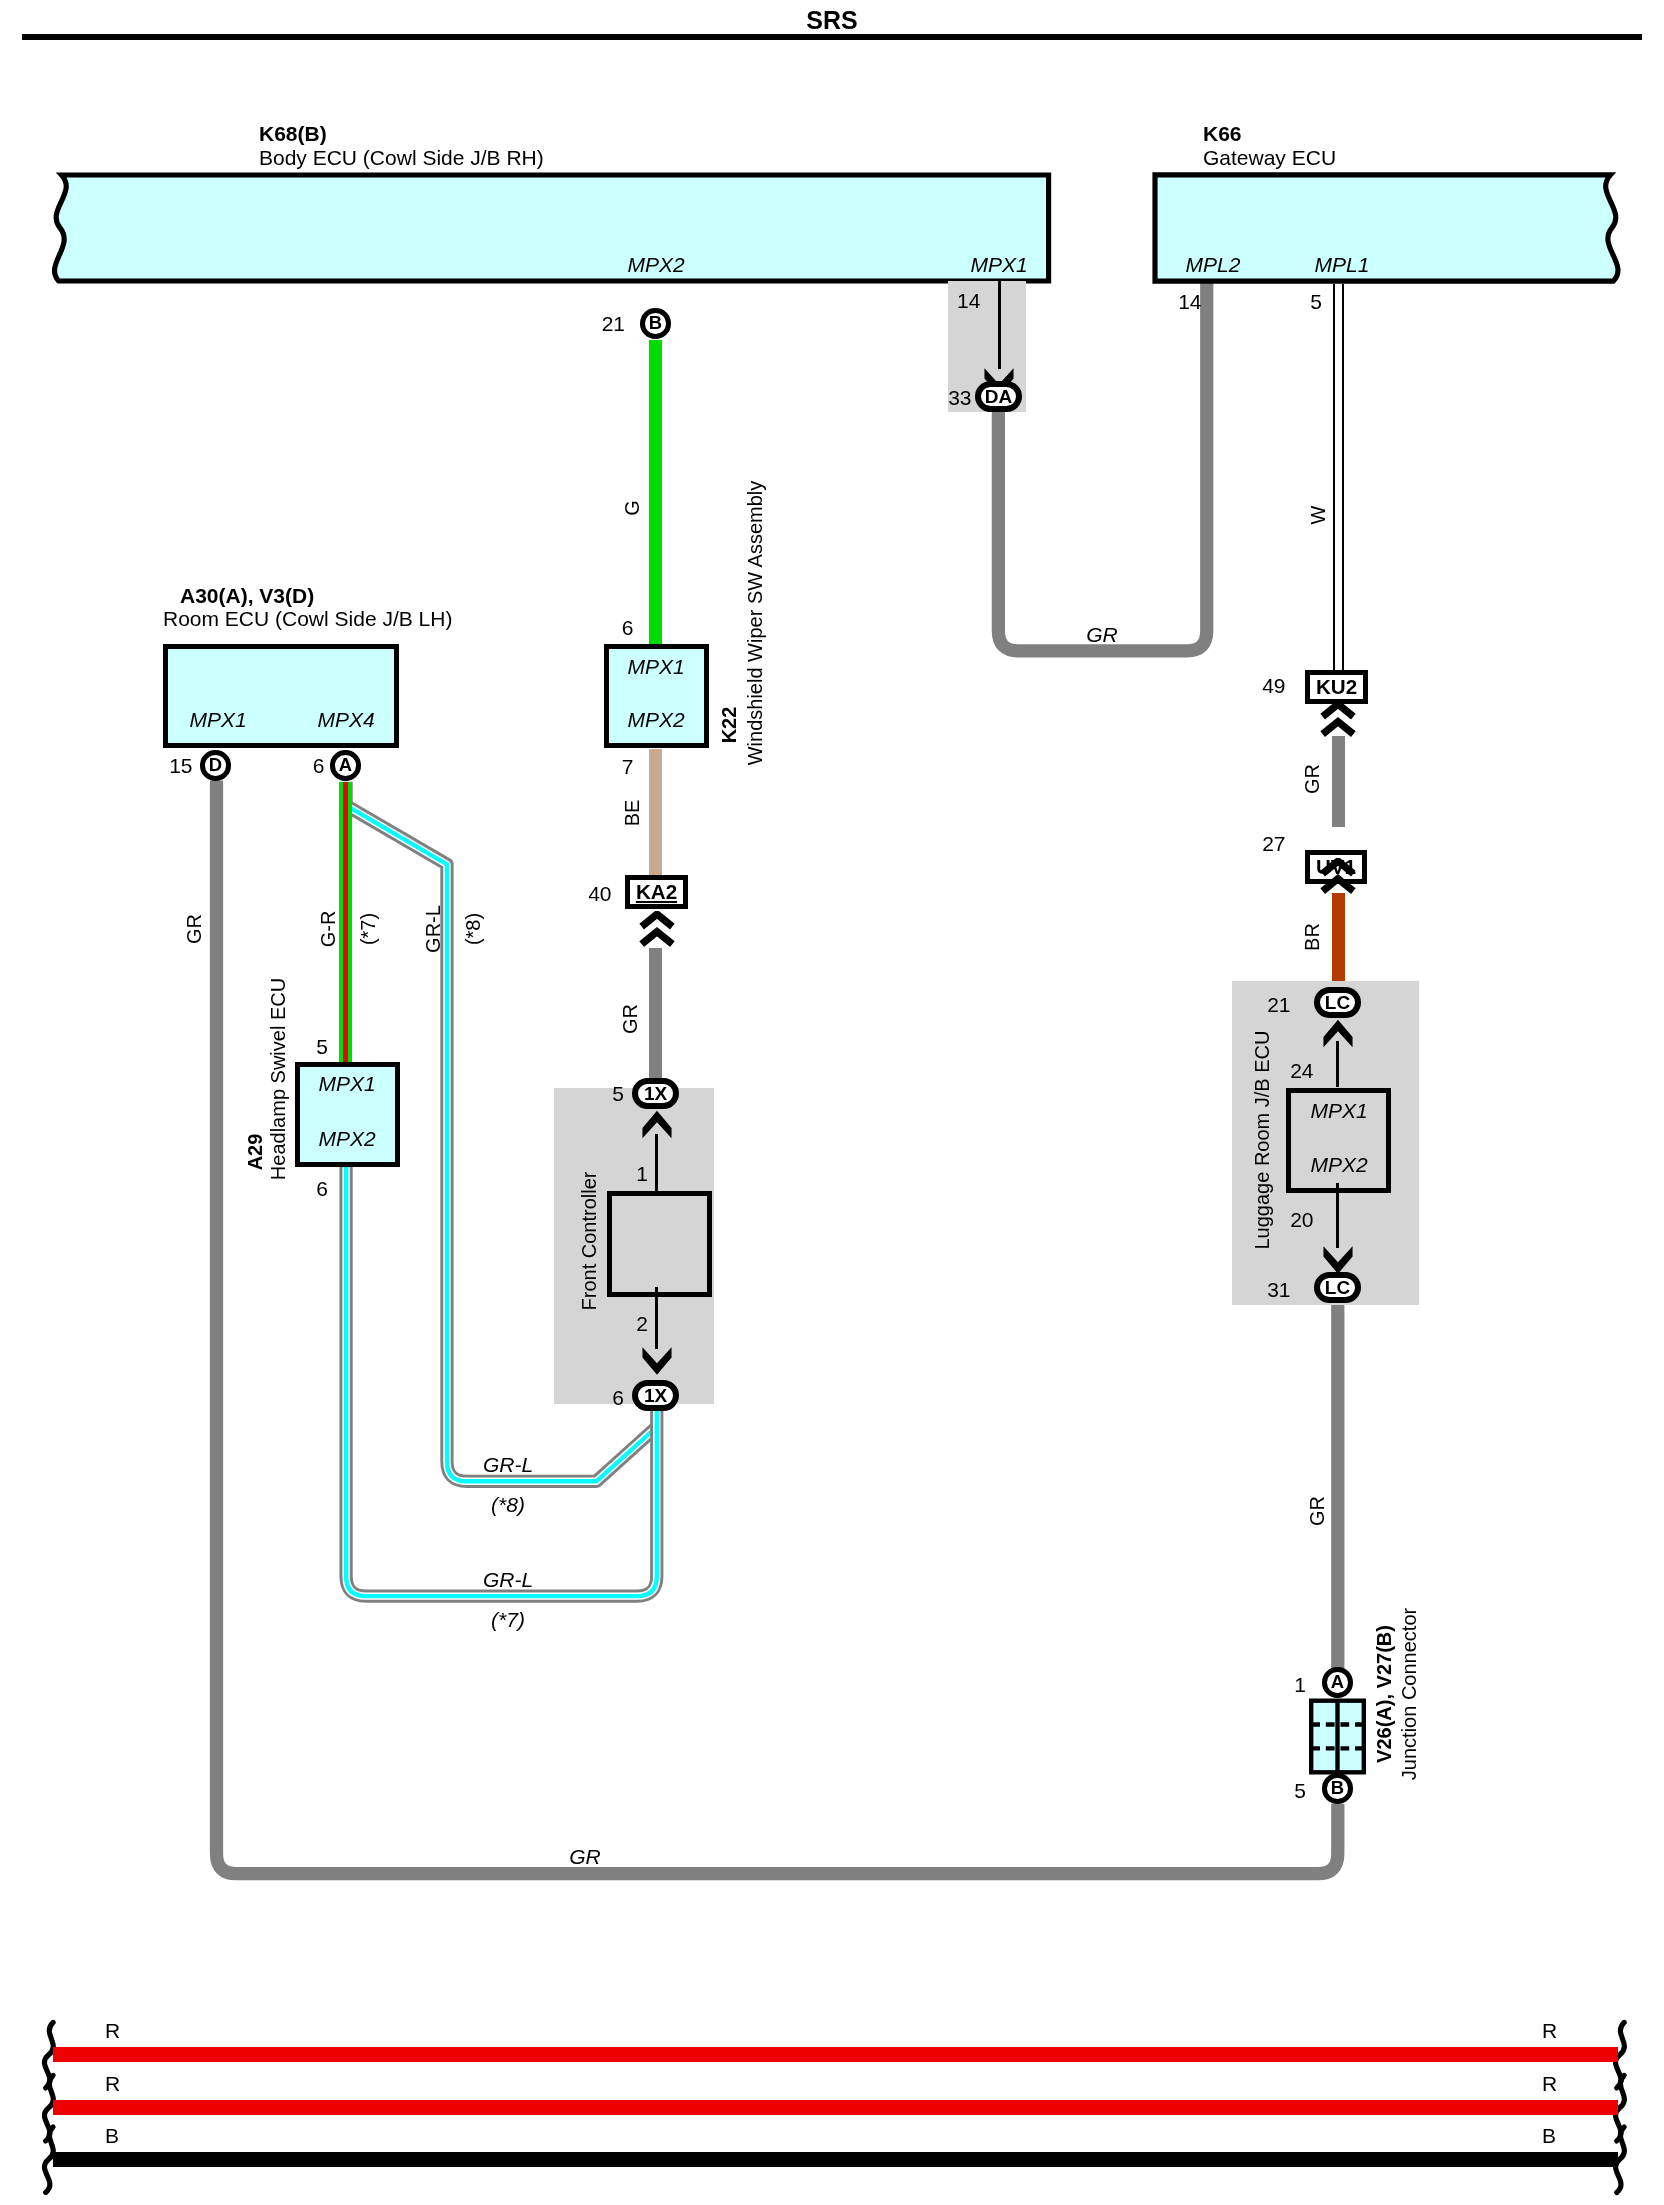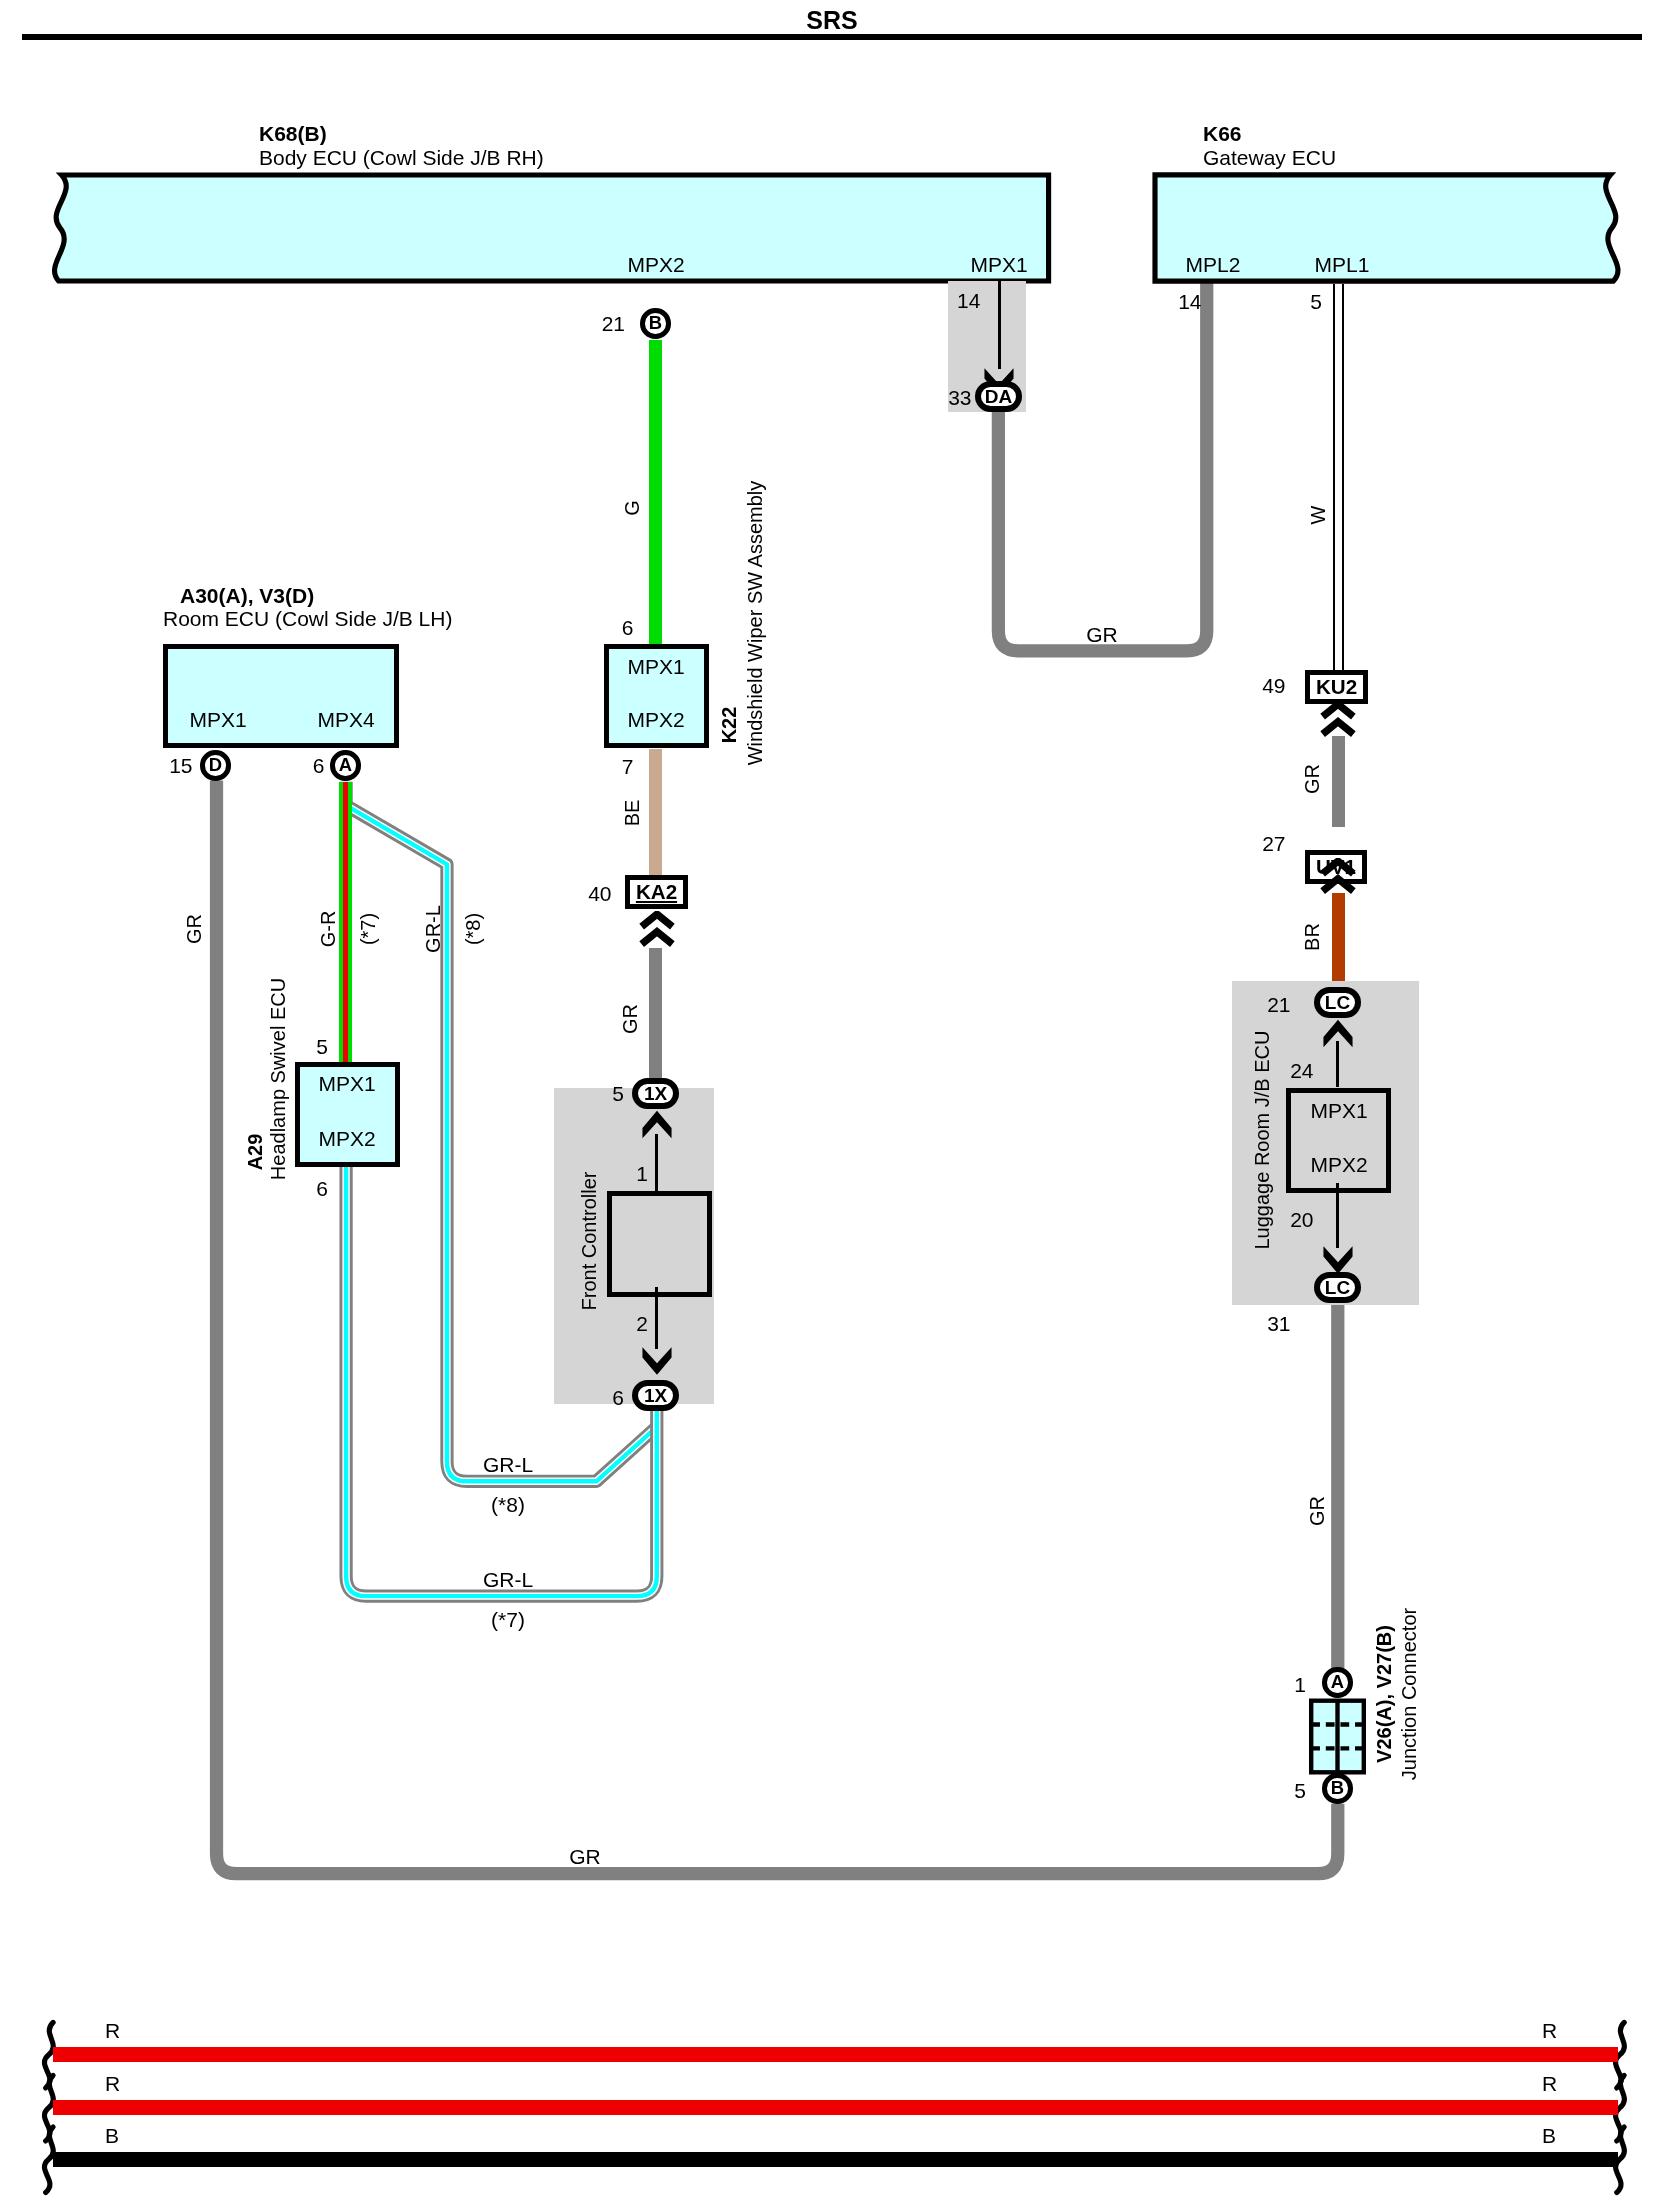--- a/index.html
+++ b/index.html
@@ -1,21 +1,21 @@
 <!DOCTYPE html>
 <html style="font-size:11.8px"><head>
 <meta charset="utf-8">
 <style>
   html,body{margin:0;padding:0;background:#fff;}
   #page{position:relative;width:1664px;height:2205px;background:#fff;
         font-family:"Liberation Sans",sans-serif;color:#000;overflow:hidden;}
   .abs{position:absolute;}
   .lbl{position:absolute;font-size:21px;line-height:1.15;white-space:nowrap;}
   .bold{font-weight:bold;}
-  .cx{transform:translateX(-50%);}
+  .cx{transform:translateX(-50%);font-style:italic;}
   .vlabel{position:absolute;font-size:20px;white-space:nowrap;
           transform:translate(-50%,-50%) rotate(-90deg);}
   .rule{position:absolute;background:#000;}
   .blk{position:absolute;background:#ccffff;border:5.2px solid #000;}
   .gbox{position:absolute;background:transparent;border:5.2px solid #000;}
   .shade{position:absolute;background:#d5d5d5;}
   .wire{position:absolute;}
   .wv{width:13.3px;}
   .gr{background:#808080;}
   .green{background:#00dc00;}
@@ -143,21 +143,21 @@
   <div class="thin" style="left:1336px;top:1041px;height:46px;"></div>
   <div class="lbl" style="left:1284px;top:1059px;width:29.5px;text-align:right;">24</div>
   <div class="gbox" style="left:1286px;top:1088px;width:95px;height:95px;"></div>
   <div class="lbl cx" style="left:1339px;top:1099px;">MPX1</div>
   <div class="lbl cx" style="left:1339px;top:1153px;">MPX2</div>
   <div class="thin" style="left:1336px;top:1183px;height:65px;"></div>
   <div class="lbl" style="left:1284px;top:1208px;width:29.5px;text-align:right;">20</div>
   <svg class="icon" style="left:1322px;top:1246px;" width="32" height="29.5" viewBox="0 0 44 40">
     <path d="M2,0 L22,22 L42,0 L42,14 L22,38 L2,14 Z"></path>
   </svg>
-  <div class="lbl" style="left:1261px;top:1278px;width:29.5px;text-align:right;margin-top:34px;">31</div>
+  <div class="lbl" style="left:1261px;top:1278px;width:29.5px;text-align:right;">31</div>
   <div class="scon" style="left:1314px;top:1272px;">
     <span>LC</span>
   </div>
   <div class="vlabel" style="left:1317px;top:1511px;">GR</div>
 
   <div class="lbl" style="left:1281px;top:1673px;width:25px;text-align:right;">1</div>
   <div class="ccon" style="left:1322px;top:1667px;">
     <span>A</span>
   </div>
   <svg class="abs" style="left:1309px;top:1698px;" width="57" height="77" viewBox="0 0 78 104">

